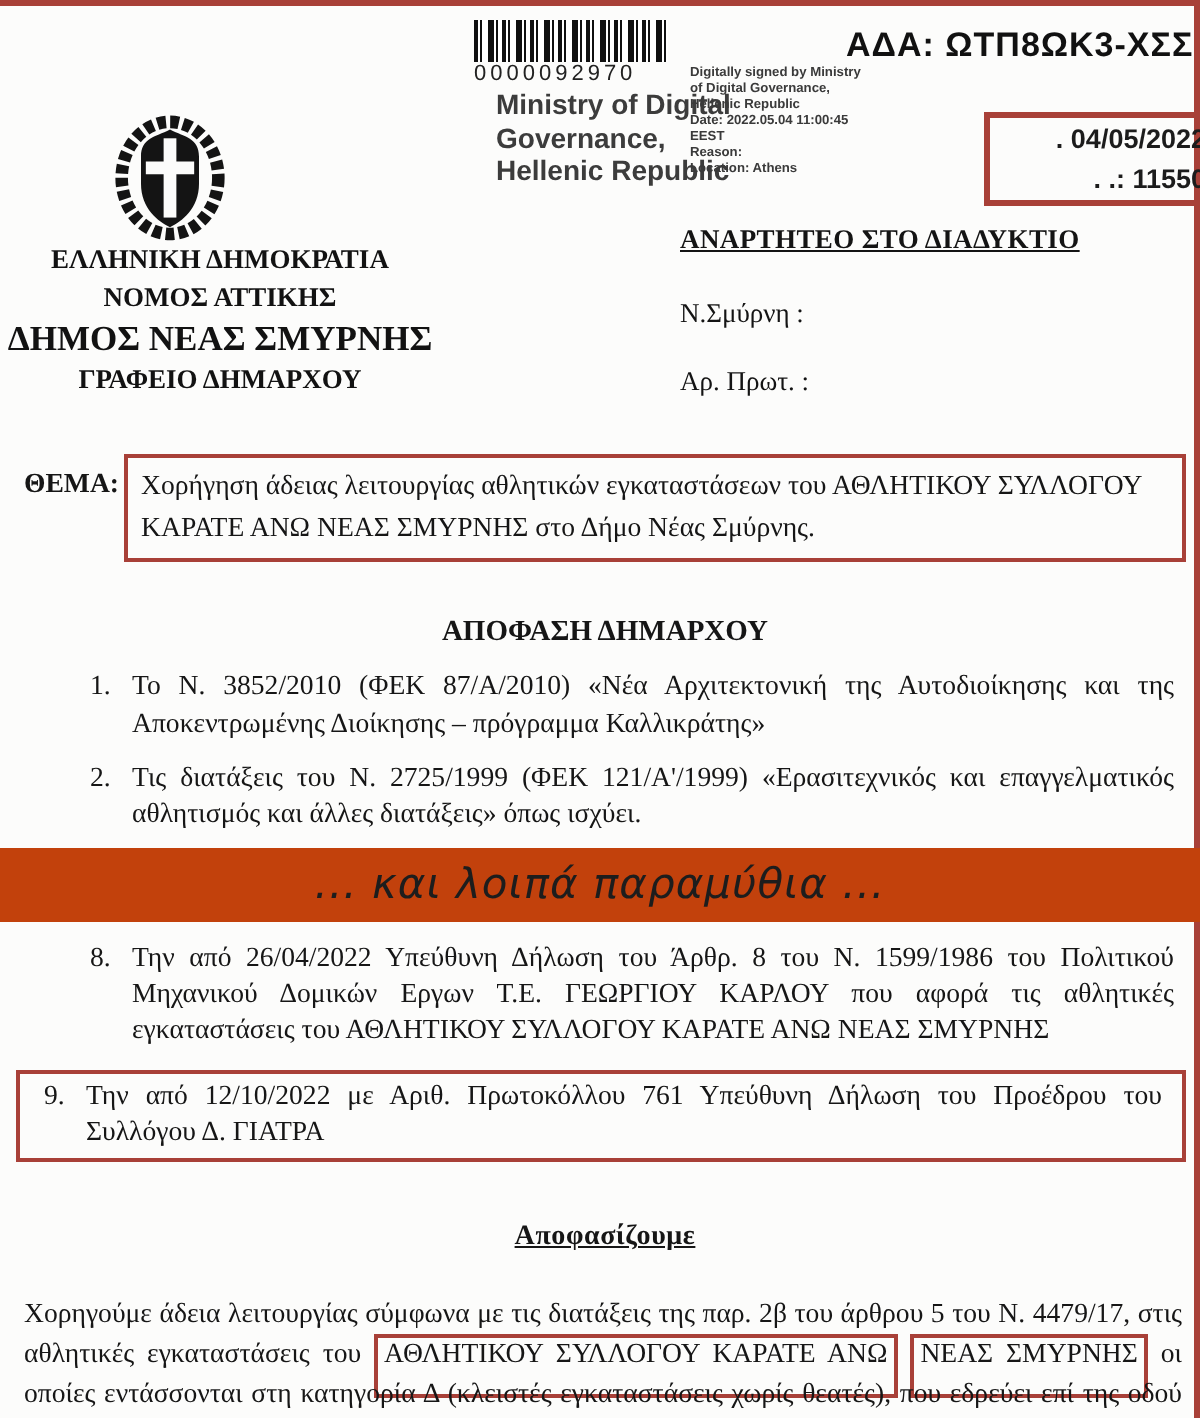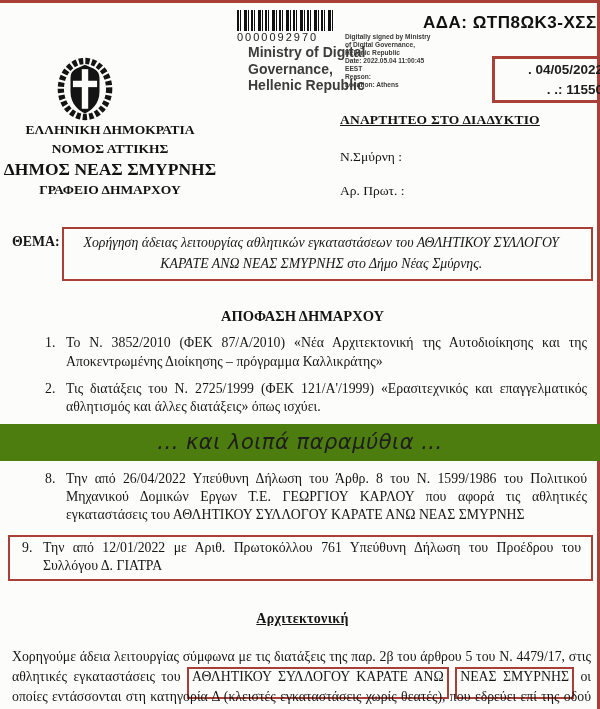--- a/index.html
+++ b/index.html
@@ -56,32 +56,32 @@
   .place-line{margin-top:21px;}
   .protocol-line{margin-top:18px;font-family:Liberation Serif, serif;}
 
   
   .body{position:absolute;left:12px;right:7px;top:227px;font-size:13.8px;}
 
   .thema-row{display:flex;align-items:stretch;}
   .thema-label{font-weight:700;flex:0 0 auto;padding-top:7px;padding-right:2px;}
   .thema-box{
     flex:1;border:2.5px solid #a84038;
-    padding:4px 19px 5px 7px;line-height:1.5;text-align:center;font-style:italic;
+    padding:4px 19px 5px 7px;line-height:1.5;text-align:left;
   }
 
   .decision-heading{text-align:center;font-weight:700;font-size:14.5px;margin-top:27px;}
   .considering{font-weight:700;margin-top:16px;}
 
   .item{display:flex;line-height:1.33;margin-top:9px;}
   .item-num{flex:0 0 21px;margin-left:33px;}
   .item-text{flex:1;text-align:justify;padding-right:6px;}
 
   .gray-band{
-    margin:7px -7px 4px -12px;height:37px;background:#4d7c0f;
+    margin:7px -7px 4px -12px;height:37px;background:#c2410c;
     display:flex;align-items:center;justify-content:center;
     font-family:"DejaVu Sans",sans-serif;font-style:italic;font-size:21px;color:#1d1d1d;
     letter-spacing:0.5px;
   }
 
   .redbox{
     border:2.5px solid #a84038;
     margin-top:10px;margin-left:-4px;margin-right:0px;
     padding:2px 4px 4px 0;
   }
@@ -178,25 +178,25 @@
     <div class="gray-band">... και λοιπά παραμύθια ...</div>
 
     <div class="item">
       <div class="item-num">8.</div>
       <div class="item-text">Την από 26/04/2022 Υπεύθυνη Δήλωση του Άρθρ. 8 του Ν. 1599/1986 του Πολιτικού Μηχανικού Δομικών Εργων Τ.Ε. ΓΕΩΡΓΙΟΥ ΚΑΡΛΟΥ που αφορά τις αθλητικές εγκαταστάσεις του ΑΘΛΗΤΙΚΟΥ ΣΥΛΛΟΓΟΥ ΚΑΡΑΤΕ ΑΝΩ ΝΕΑΣ ΣΜΥΡΝΗΣ</div>
     </div>
 
     <div class="redbox">
       <div class="item">
         <div class="item-num">9.</div>
-        <div class="item-text">Την από 12/01/2022 με Αριθ. Πρωτοκόλλου 761 Υπεύθυνη Δήλωση του Προέδρου του Συλλόγου Δ. ΓΙΑΤΡΑ</div>
+        <div class="item-text">Την από 12/10/2022 με Αριθ. Πρωτοκόλλου 761 Υπεύθυνη Δήλωση του Προέδρου του Συλλόγου Δ. ΓΙΑΤΡΑ</div>
       </div>
     </div>
 
-    <div class="decide-heading">Αρχιτεκτονική</div>
+    <div class="decide-heading">Αποφασίζουμε</div>
 
     <div class="grant">
       <span>Χορηγούμε άδεια λειτουργίας σύμφωνα με τις διατάξεις της παρ. 2β του άρθρου 5 του Ν. 4479/17, στις αθλητικές εγκαταστάσεις του</span>
       <span class="inline-redbox">ΑΘΛΗΤΙΚΟΥ ΣΥΛΛΟΓΟΥ ΚΑΡΑΤΕ ΑΝΩ</span>
       <span class="inline-redbox">ΝΕΑΣ ΣΜΥΡΝΗΣ</span>
       <span>οι οποίες  εντάσσονται στη κατηγορία Δ (κλειστές εγκαταστάσεις χωρίς θεατές), που εδρεύει επί της οδού Ανδριανουπόλεως 27 στο Δήμο Νέας Σμύρνης</span>
     </div>
 
   </div>
 </div>

